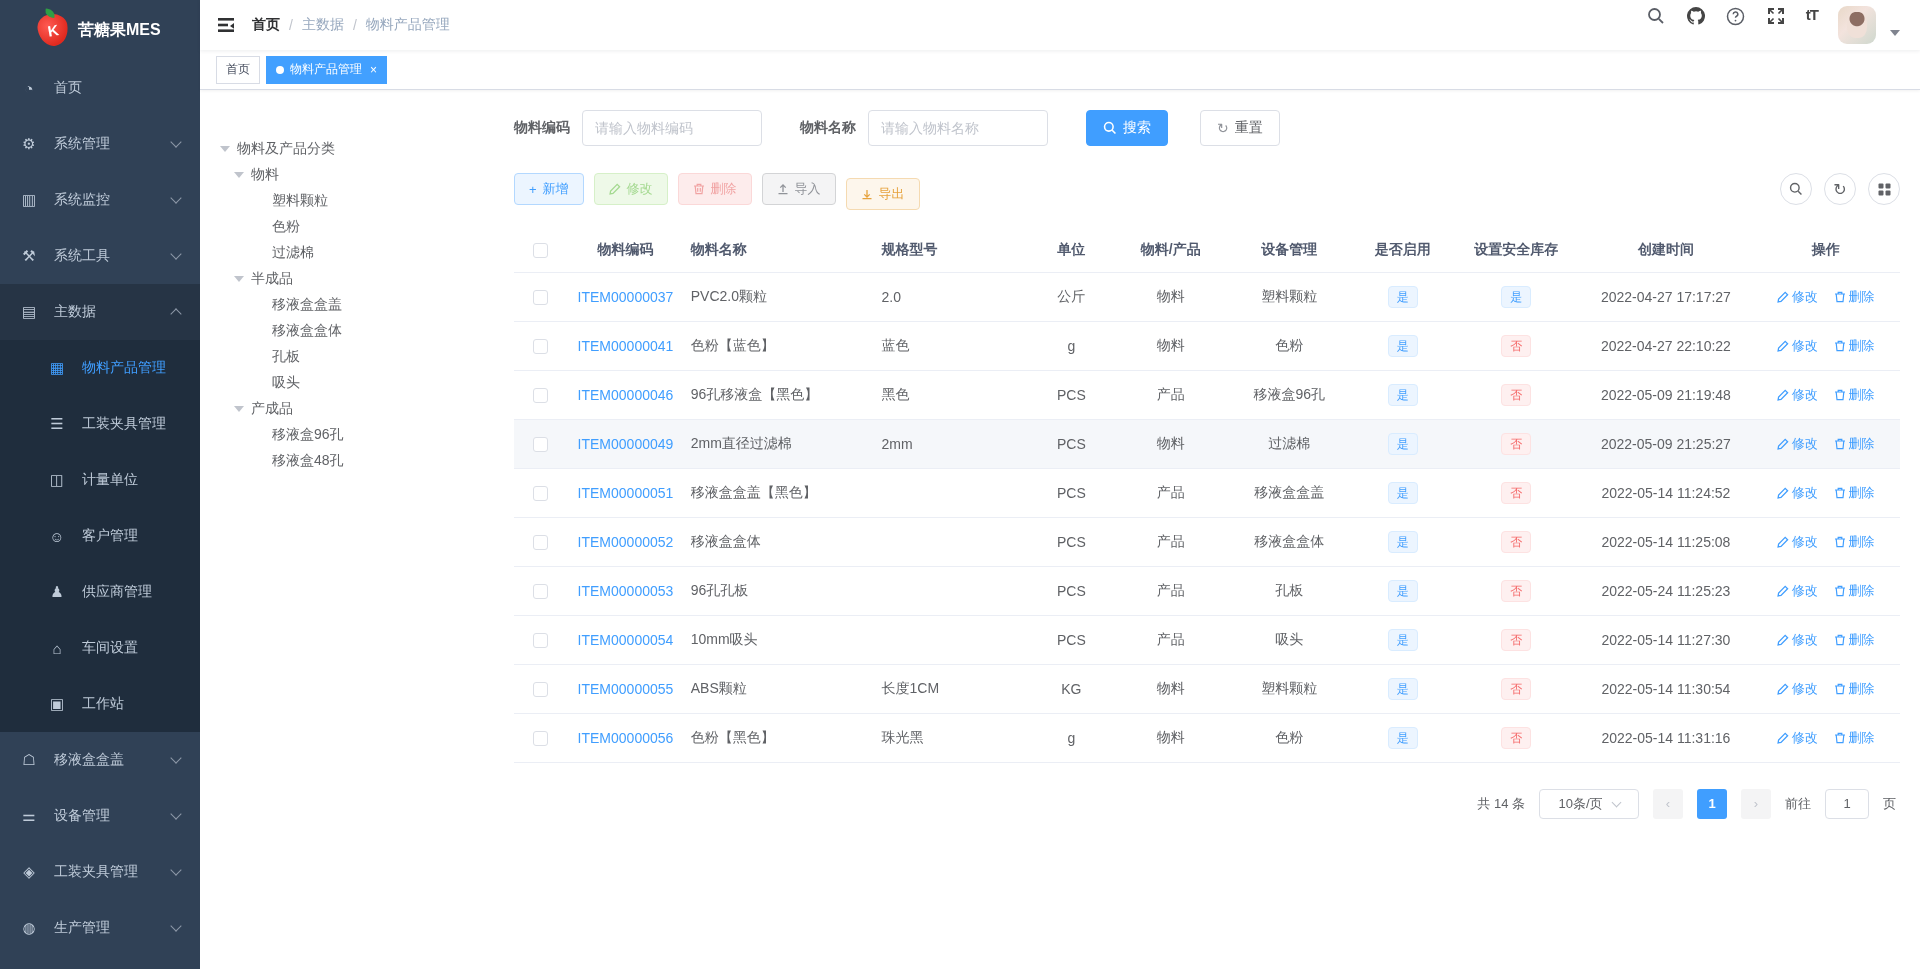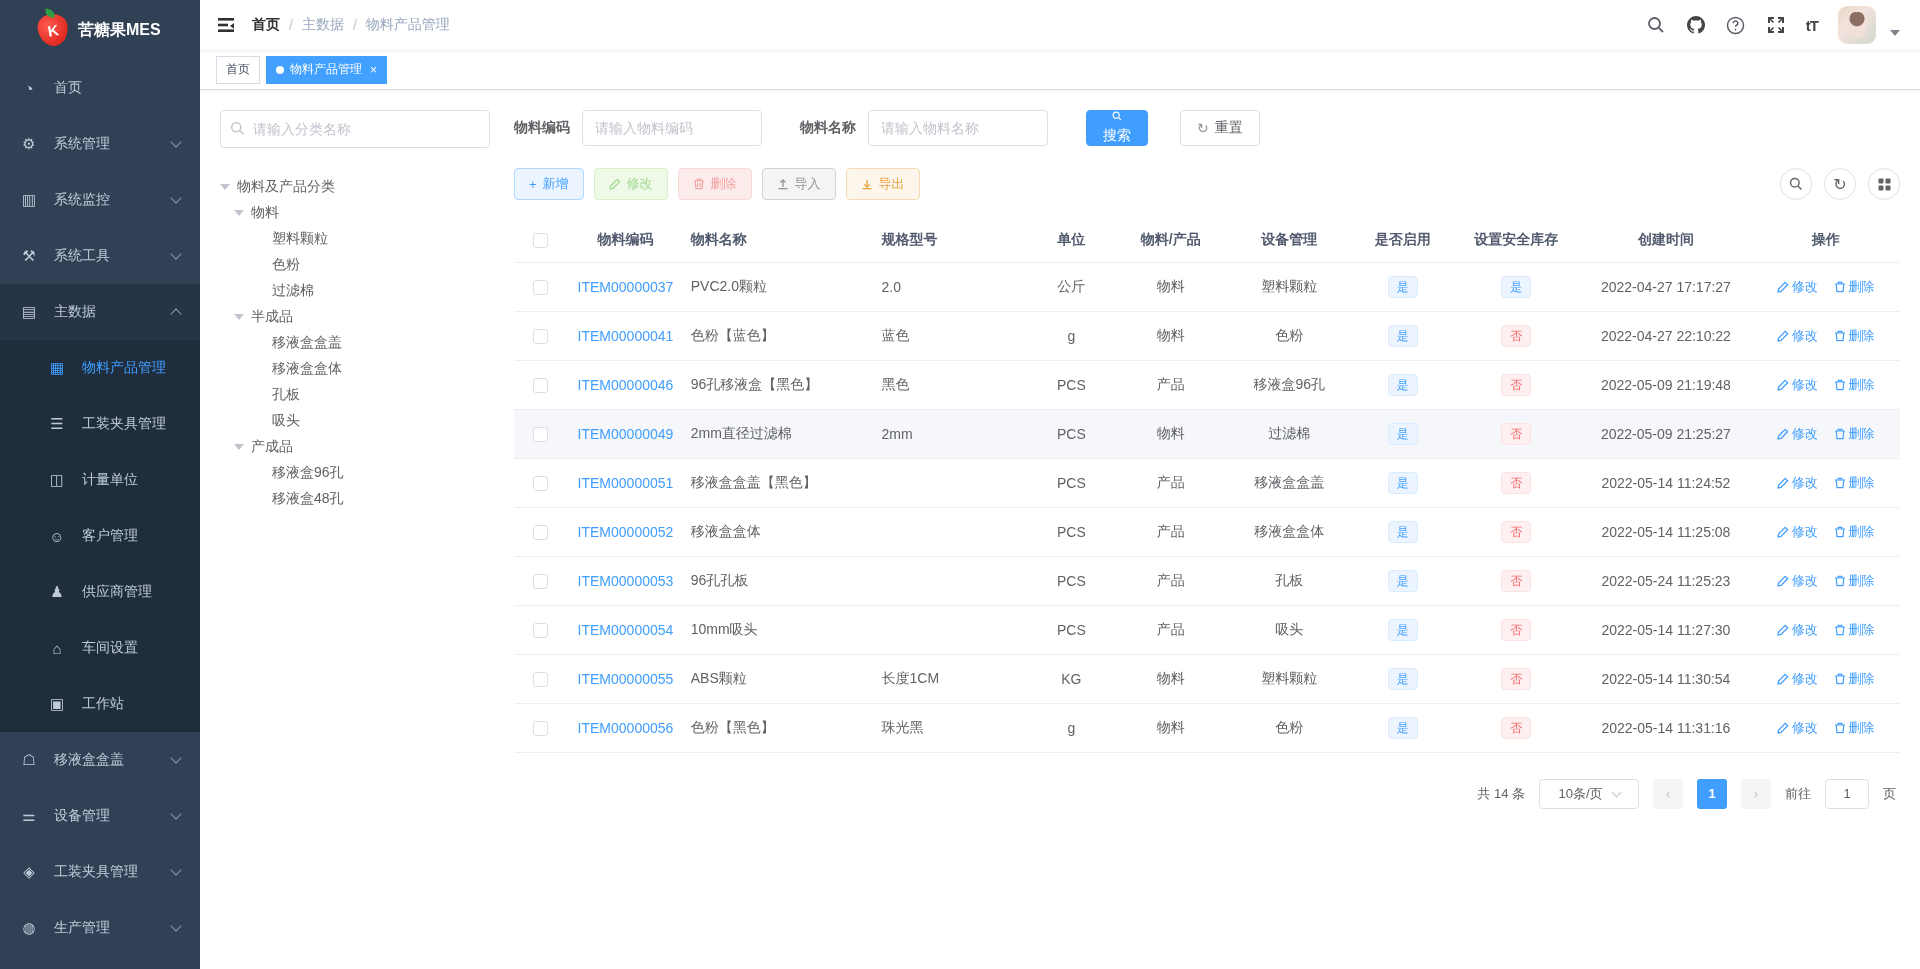--- a/index.html
+++ b/index.html
@@ -30,21 +30,21 @@
 
   
   .main { flex:1; display:flex; flex-direction:column; background:#fff; min-width:0;}
   .topbar { height:50px; display:flex; align-items:center; padding:0 20px 0 16px; gap:16px;
     box-shadow:0 1px 4px rgba(0,21,41,.08); position:relative; z-index:3; background:#fff;}
   .hamburger { width:20px; height:20px; cursor:pointer; }
   .breadcrumb { font-size:14px; display:flex; gap:9px; align-items:center; }
   .bc-first { color:#303133; font-weight:bold; }
   .bc-sep { color:#c0c4cc; }
   .bc-item { color:#97a8be; }
-  .top-actions { margin-left:auto; display:flex; align-items:center; gap:20px; color:#5a5e66; }
+  .top-actions { margin-left:auto; display:flex; align-items:flex-start; gap:20px; color:#5a5e66; }
   .top-ic { width:20px; height:20px; display:flex; align-items:center; justify-content:center; cursor:pointer; }
   .font-ic { font-size:15px; font-weight:bold; color:#454545; letter-spacing:-1px; cursor:pointer;}
   .avatar { width:38px; height:38px; border-radius:9px; cursor:pointer;
     background:linear-gradient(135deg,#e8d8c8 0%,#f3e3dd 40%,#cfd8ce 100%); position:relative; overflow:hidden;}
   .avatar::after{ content:""; position:absolute; left:9px; top:6px; width:20px; height:26px;
     background:radial-gradient(circle at 50% 26%, #8d6e63 0 7px, #f0e0d8 8px 100%); border-radius:40%;}
   .caret-down { width:0; height:0; border-left:5px solid transparent; border-right:5px solid transparent;
     border-top:6px solid #80848f; margin-left:-6px; cursor:pointer; align-self:flex-end; margin-bottom:8px;}
 
   .tabbar { height:40px; display:flex; align-items:center; gap:6px; padding:0 16px;
@@ -74,30 +74,30 @@
   
   .panel { flex:1; min-width:0; display:flex; flex-direction:column; }
   .filter-row { display:flex; align-items:center; gap:10px; }
   .f-label { font-size:14px; font-weight:bold; color:#606266; margin-right:2px; }
   .f-input { width:180px; height:36px; border:1px solid #dcdfe6; border-radius:4px; padding:0 12px;
     font-size:14px; color:#606266; outline:none; margin-right:28px;}
   .f-input::placeholder { color:#c0c4cc; }
   .btn { height:36px; border-radius:4px; border:1px solid transparent; font-size:14px;
     display:inline-flex; align-items:center; gap:6px; padding:0 16px; cursor:pointer; background:#fff;
     font-family:inherit;}
-  .btn-primary { background:#409eff; border-color:#409eff; color:#fff;flex-direction:column; }
+  .btn-primary { background:#409eff; border-color:#409eff; color:#fff; }
   .btn-default { border-color:#dcdfe6; color:#606266; margin-left:22px;}
 
   .toolbar { display:flex; align-items:center; gap:10px; margin-top:22px; }
   .btn-sm { height:32px; font-size:13px; padding:0 14px; border-radius:4px;}
   .btn-plain-blue  { background:#ecf5ff; border:1px solid #b3d8ff; color:#409eff; }
   .btn-plain-green { background:#eef9e8; border:1px solid #d6f0c8; color:#a4d990; }
   .btn-plain-red   { background:#fdecec; border:1px solid #fbd8d8; color:#f1a3a3; }
   .btn-plain-grey  { background:#f4f4f5; border:1px solid #d3d4d6; color:#909399; }
-  .btn-plain-yellow{ background:#fdf6ec; border:1px solid #f5dab1; color:#e6a23c; }
+  .btn-plain-yellow{ background:#fdf6ec; border:1px solid #f5dab1; color:#e6a23c;margin-top:10px; }
   .tool-right { margin-left:auto; display:flex; gap:12px; }
   .circ { width:32px; height:32px; border-radius:50%; border:1px solid #dcdfe6; background:#fff;
     display:flex; align-items:center; justify-content:center; color:#606266; cursor:pointer;}
 
   
   table { border-collapse:collapse; width:100%; margin-top:18px; table-layout:fixed; }
   th { font-size:14px; color:#515a6e; font-weight:bold; height:44px; border-bottom:1px solid #ebeef5;
     text-align:center; padding:0 6px; }
   td { font-size:14px; color:#606266; height:49px; border-bottom:1px solid #ebeef5; text-align:center;
     padding:0 6px; white-space:nowrap; overflow:hidden;}
@@ -274,29 +274,20 @@
       <span class="tag active">
         <span class="dot"></span>
         <span>物料产品管理</span>
         <span class="x">×</span>
       </span>
     </div>
 
     <div class="content">
 
       <div class="tree-panel">
-        <div class="tree-search">
-          <span class="ts-icon">
-            <svg width="15" height="15" viewBox="0 0 18 18" fill="none" stroke="#c0c4cc" stroke-width="1.8">
-              <circle cx="7.5" cy="7.5" r="5.5"></circle>
-                <line x1="11.8" y1="11.8" x2="16" y2="16"></line>
-              </svg>
-          </span>
-          <input placeholder="请输入分类名称" style="">
-        </div>
 
         <div class="tree">
           <div class="tnode">
             <span class="tcaret"></span>
             <span>物料及产品分类</span>
           </div>
           <div class="tnode lv1">
             <span class="tcaret"></span>
             <span>物料</span>
           </div>

